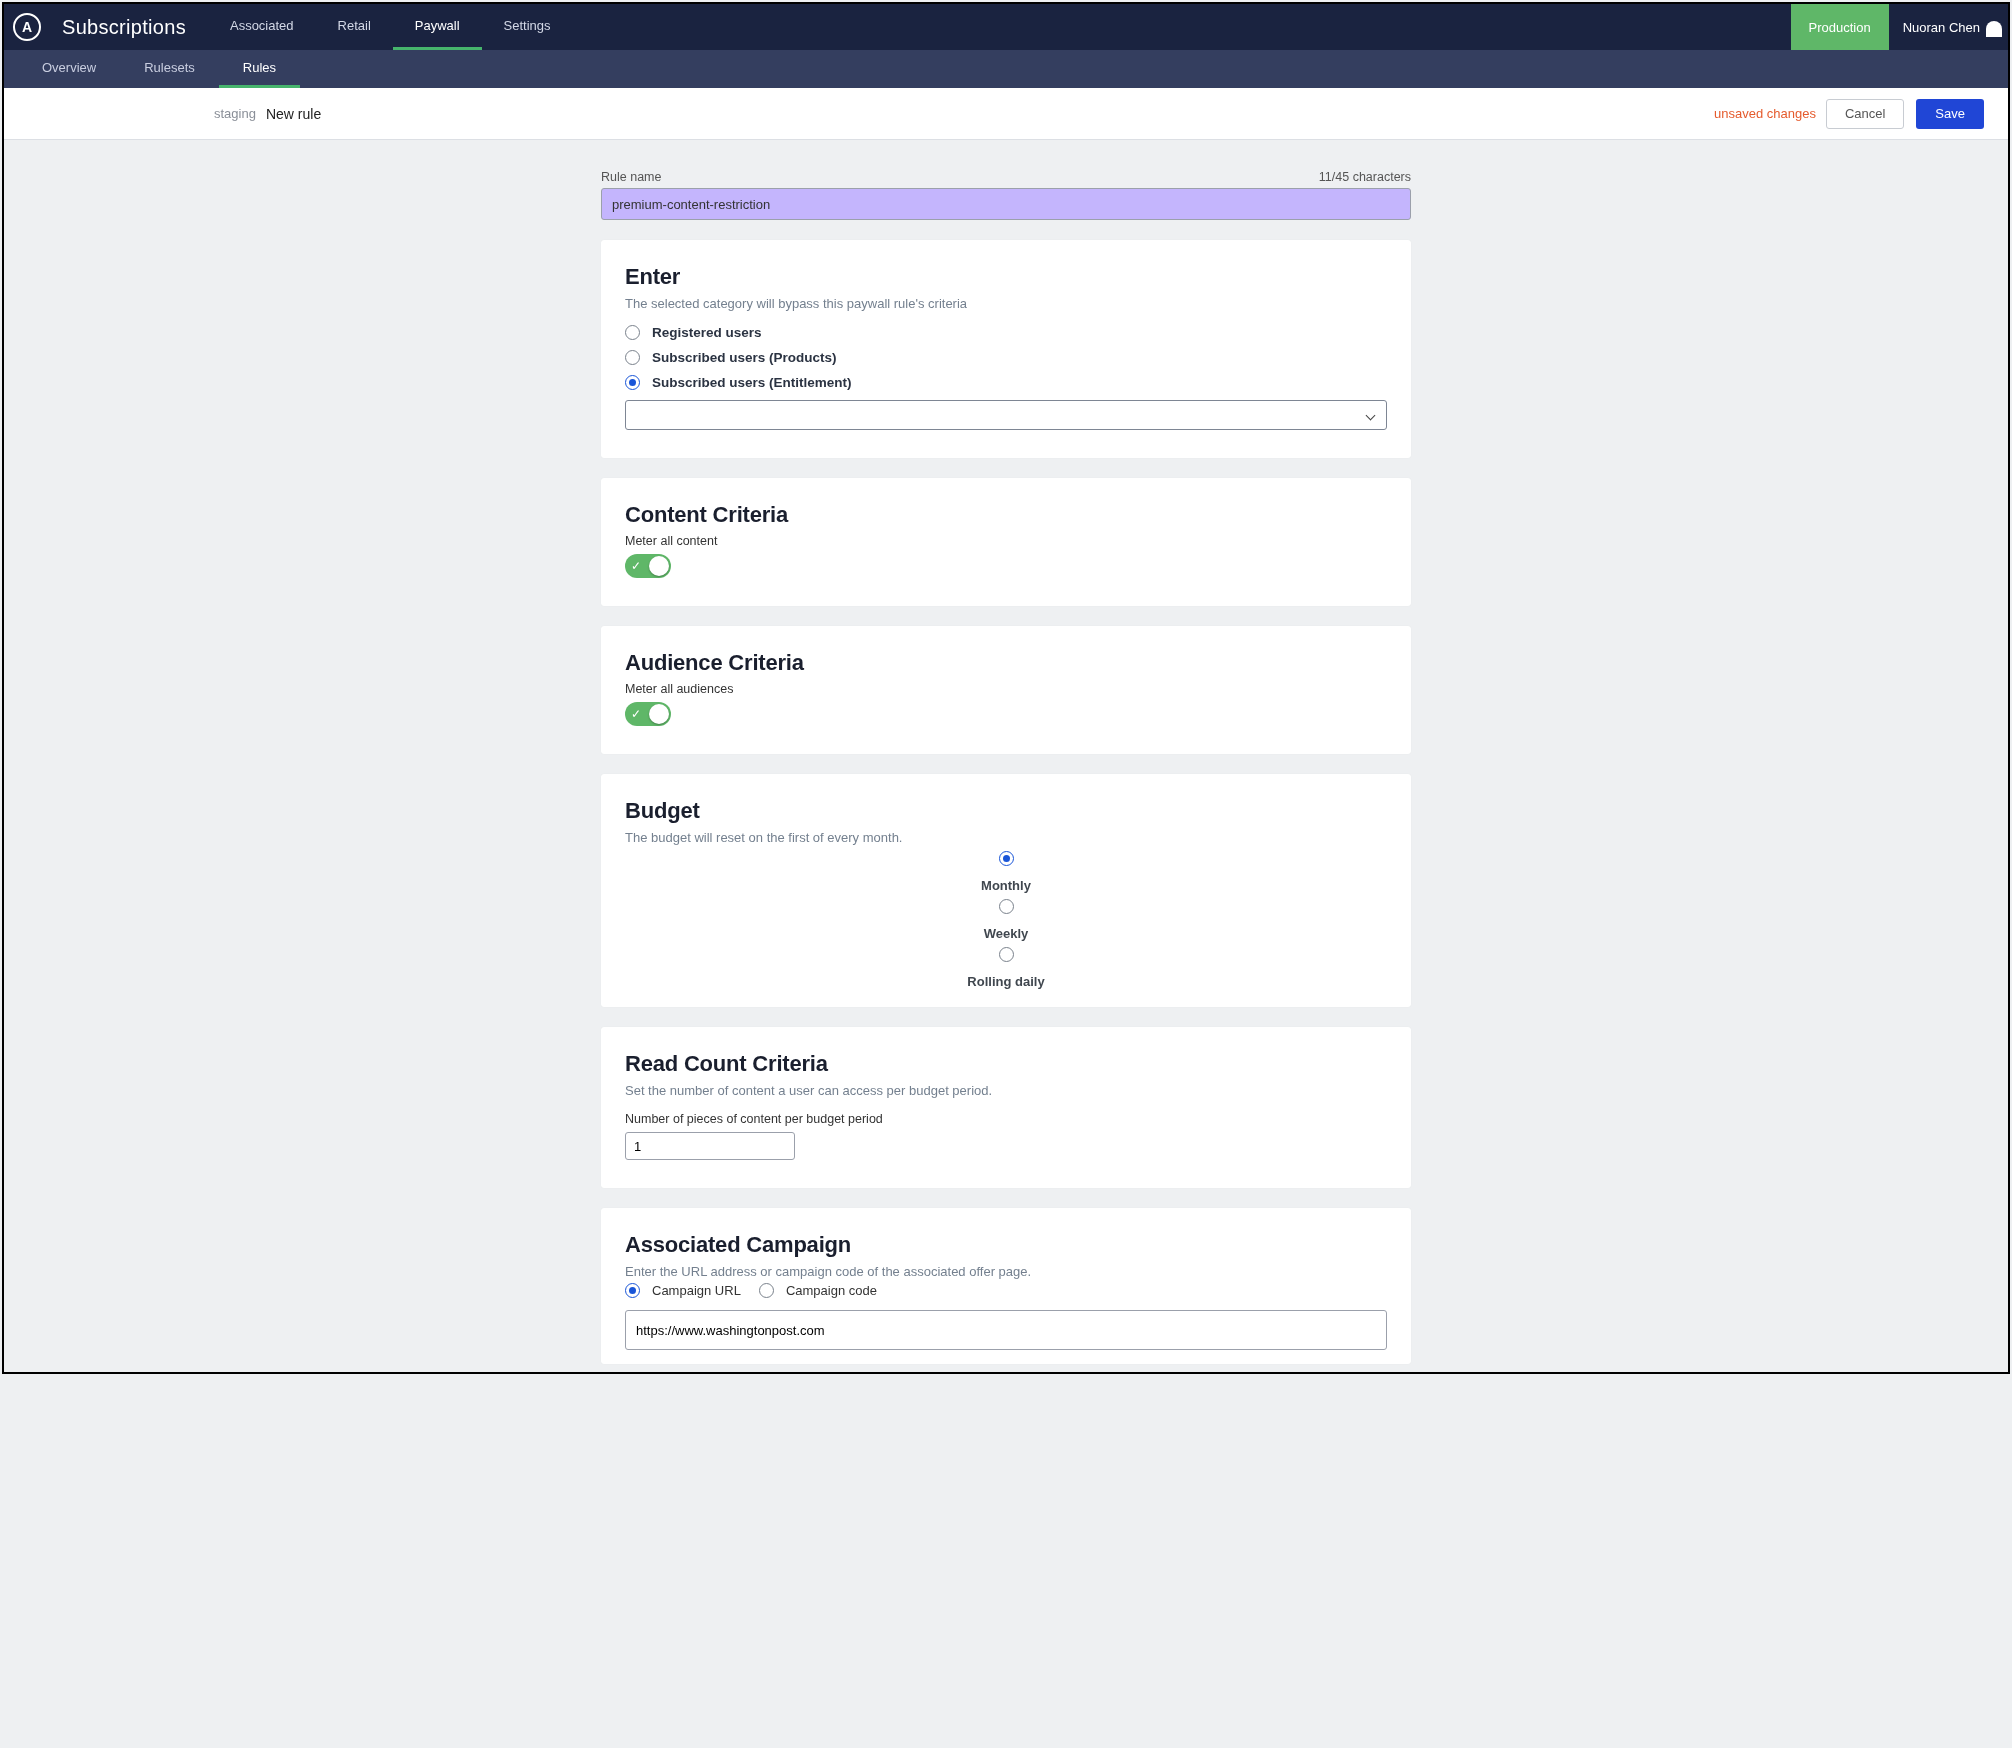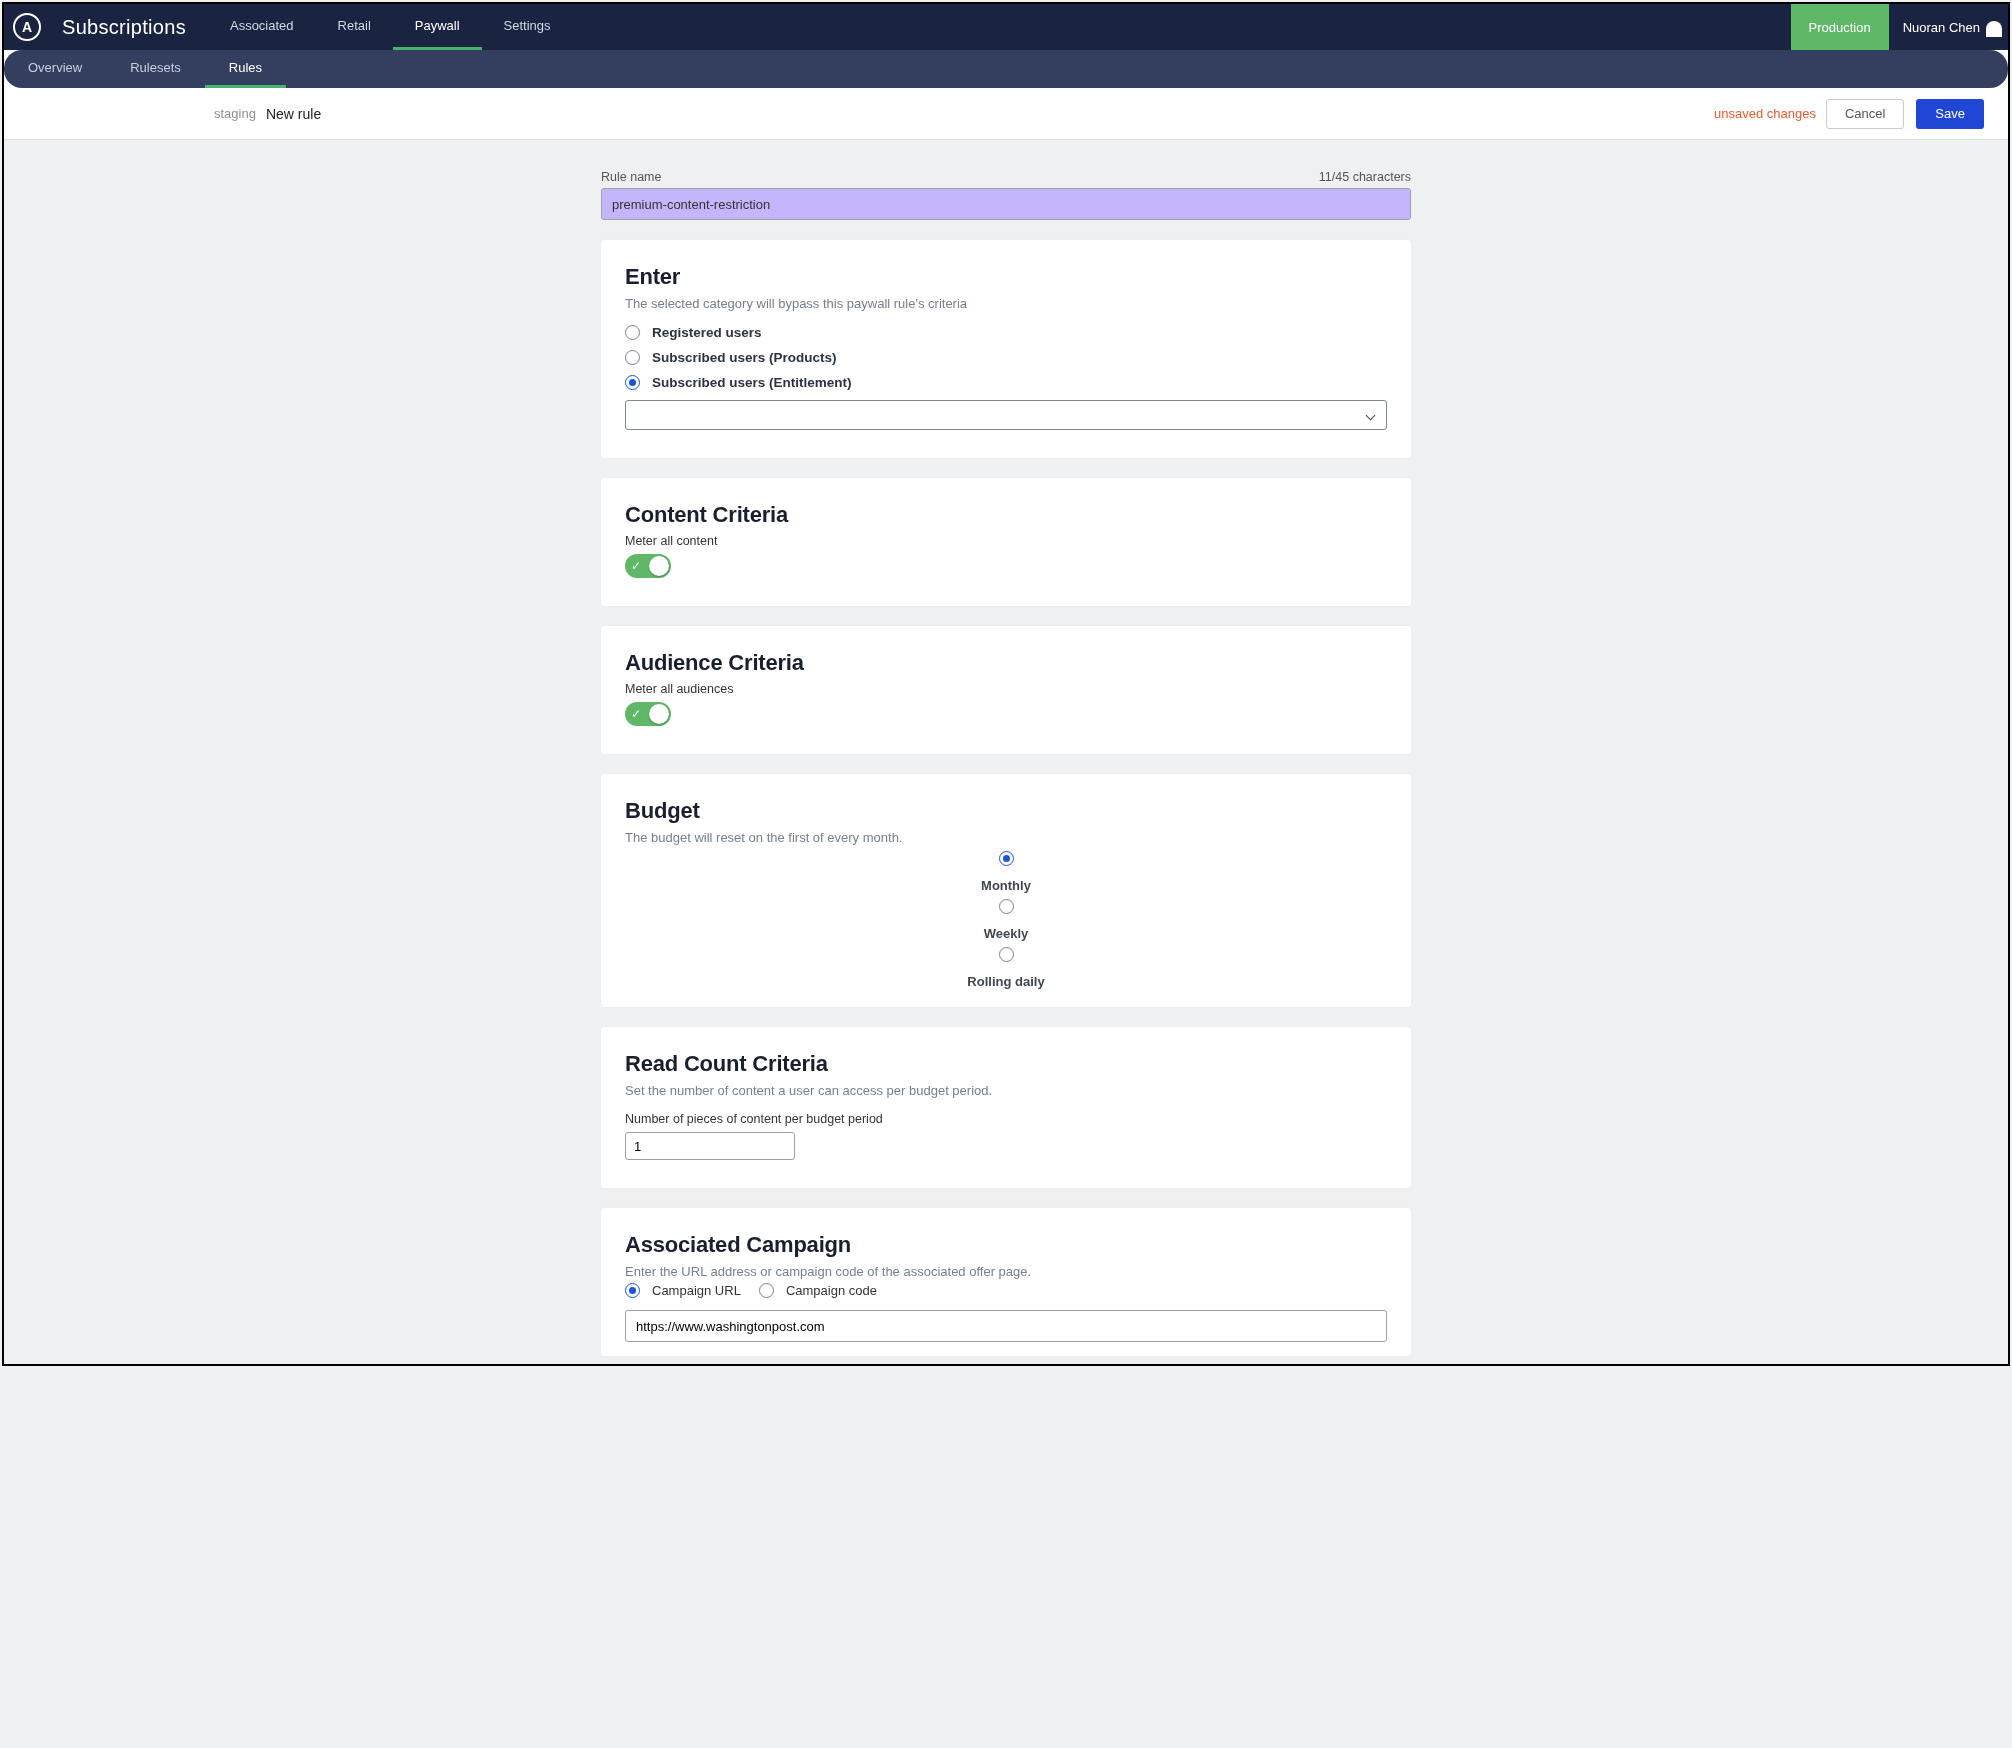--- a/index.html
+++ b/index.html
@@ -81,21 +81,21 @@
   border-radius: 50% 50% 0 0;
   background: #fff;
   position: relative;
   top: 2px;
 }
 .subnav {
   background: #343e5f;
   display: flex;
   align-items: stretch;
   height: 38px;
-  border-radius: 18px;
+  padding-left: 14px;
 }
 .subnav-item {
   display: flex;
   align-items: center;
   padding: 0 24px;
   color: #c9cee0;
   font-size: 13px;
   border-bottom: 3px solid transparent;
   cursor: pointer;
 }
@@ -280,21 +280,21 @@
 }
 .inline-radios {
   display: flex;
   gap: 18px;
   margin-top: 2px;
   margin-bottom: 12px;
 }
 .inline-radios .radio-row { margin-bottom: 0; font-weight: 400; font-size: 13px; color: #333; }
 .url-input {
   width: 100%;
-  height: 32px;
+  height: 40px;
   border: 1px solid #9ba0ab;
   border-radius: 3px;
   padding: 0 10px;
   font-size: 13px;
 }
 .frame {
   border: 2px solid #000;
   margin: 2px;
   background: #fff;
 }

